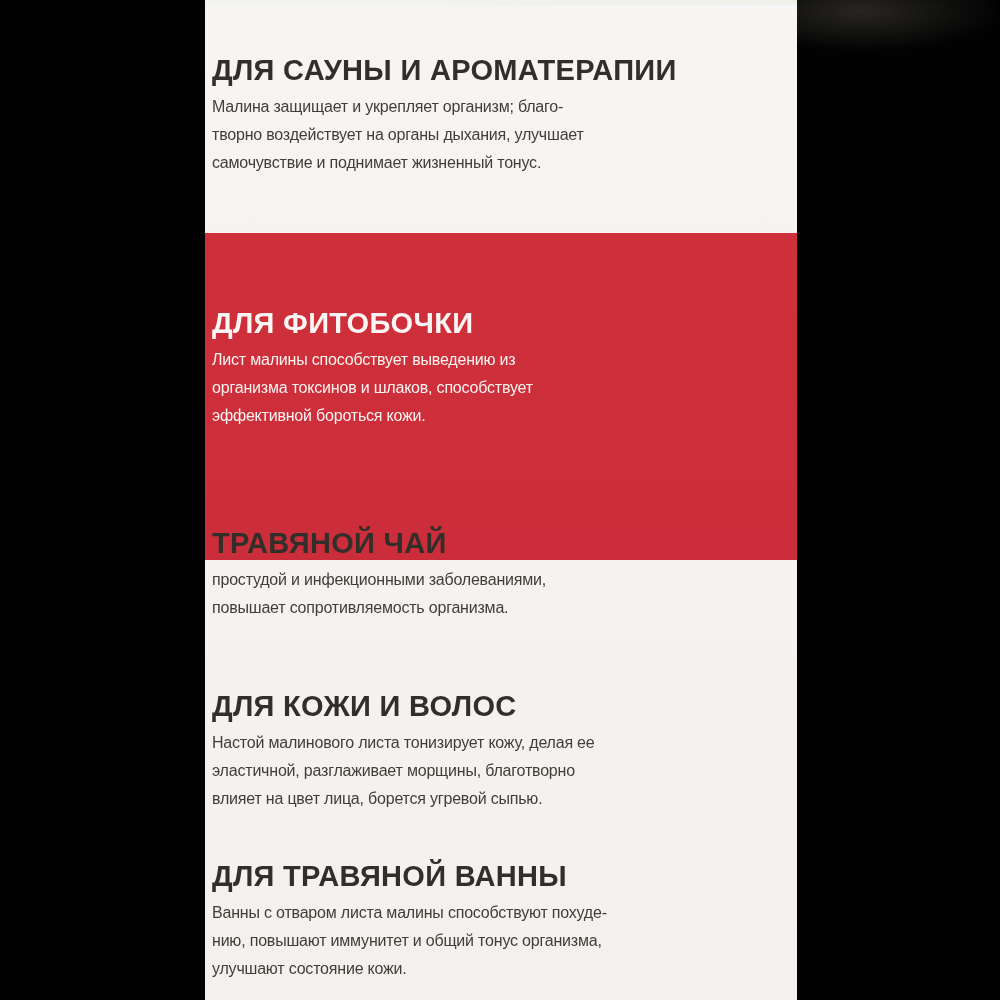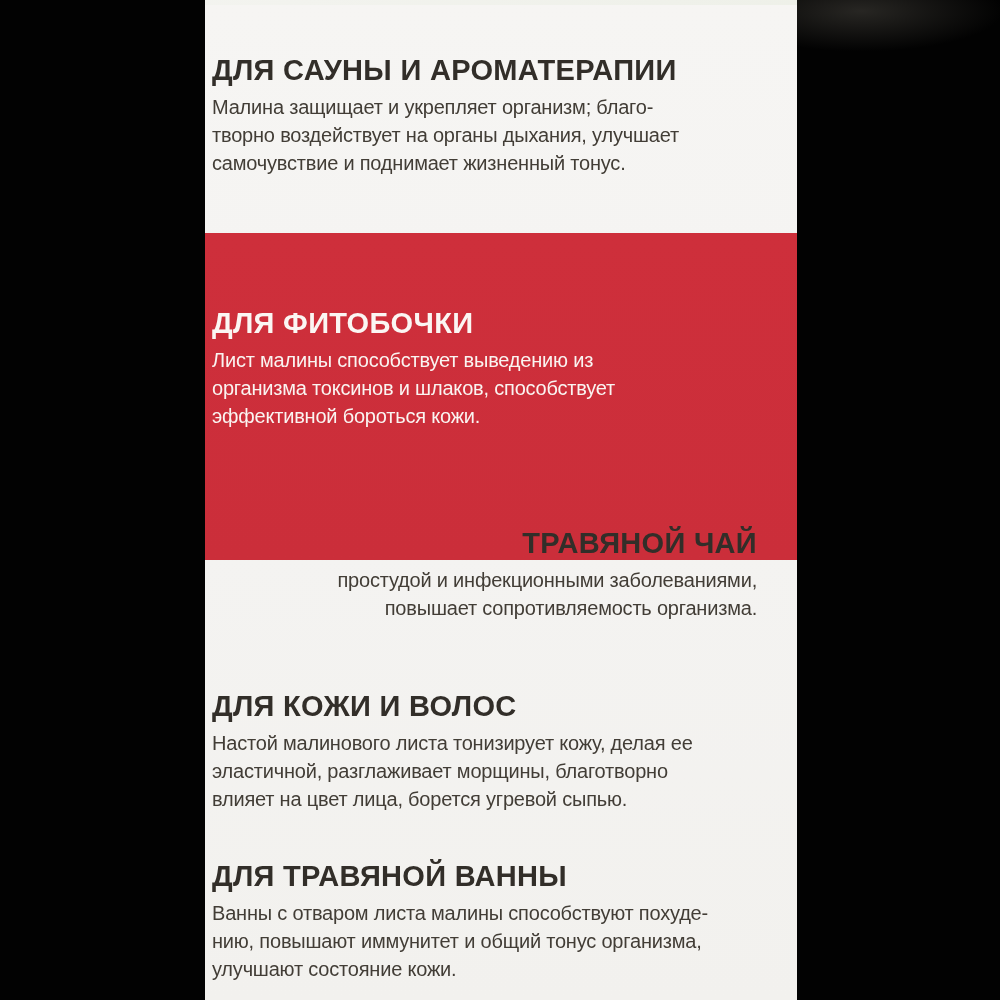--- a/index.html
+++ b/index.html
@@ -50,41 +50,41 @@
     margin: 0;
     font-size: 29px;
     line-height: 34px;
     font-weight: 700;
     letter-spacing: 0.3px;
     color: #322e29;
     white-space: nowrap;
   }
   .section-body {
     margin-top: 6px;
-    font-size: 20px;
+    font-size: 16px;
     line-height: 28px;
     letter-spacing: -0.2px;
     color: #423d36;
   }
   .body-line { white-space: nowrap; }
 
   .band {
     position: absolute;
     left: 0;
     top: 233px;
     width: 100%;
     height: 327px;
     background: linear-gradient(180deg, #ce2f3b 0%, #cb2e3a 100%);
   }
   .band .section { top: 73px; }
   .band .section-title { color: #fbf6f3; }
   .band .section-body { color: #faf4f1; }
 
   .s1 { top: 53px; }
-  .s3 { top: 526px; text-align: right; }
+  .s3 { top: 526px; }
   .s4 { top: 689px; }
   .s5 { top: 859px; }
 </style>
 </head>
 <body>
 
 <div class="stage">
   <div class="smudge"></div>
 
   <div class="package">

